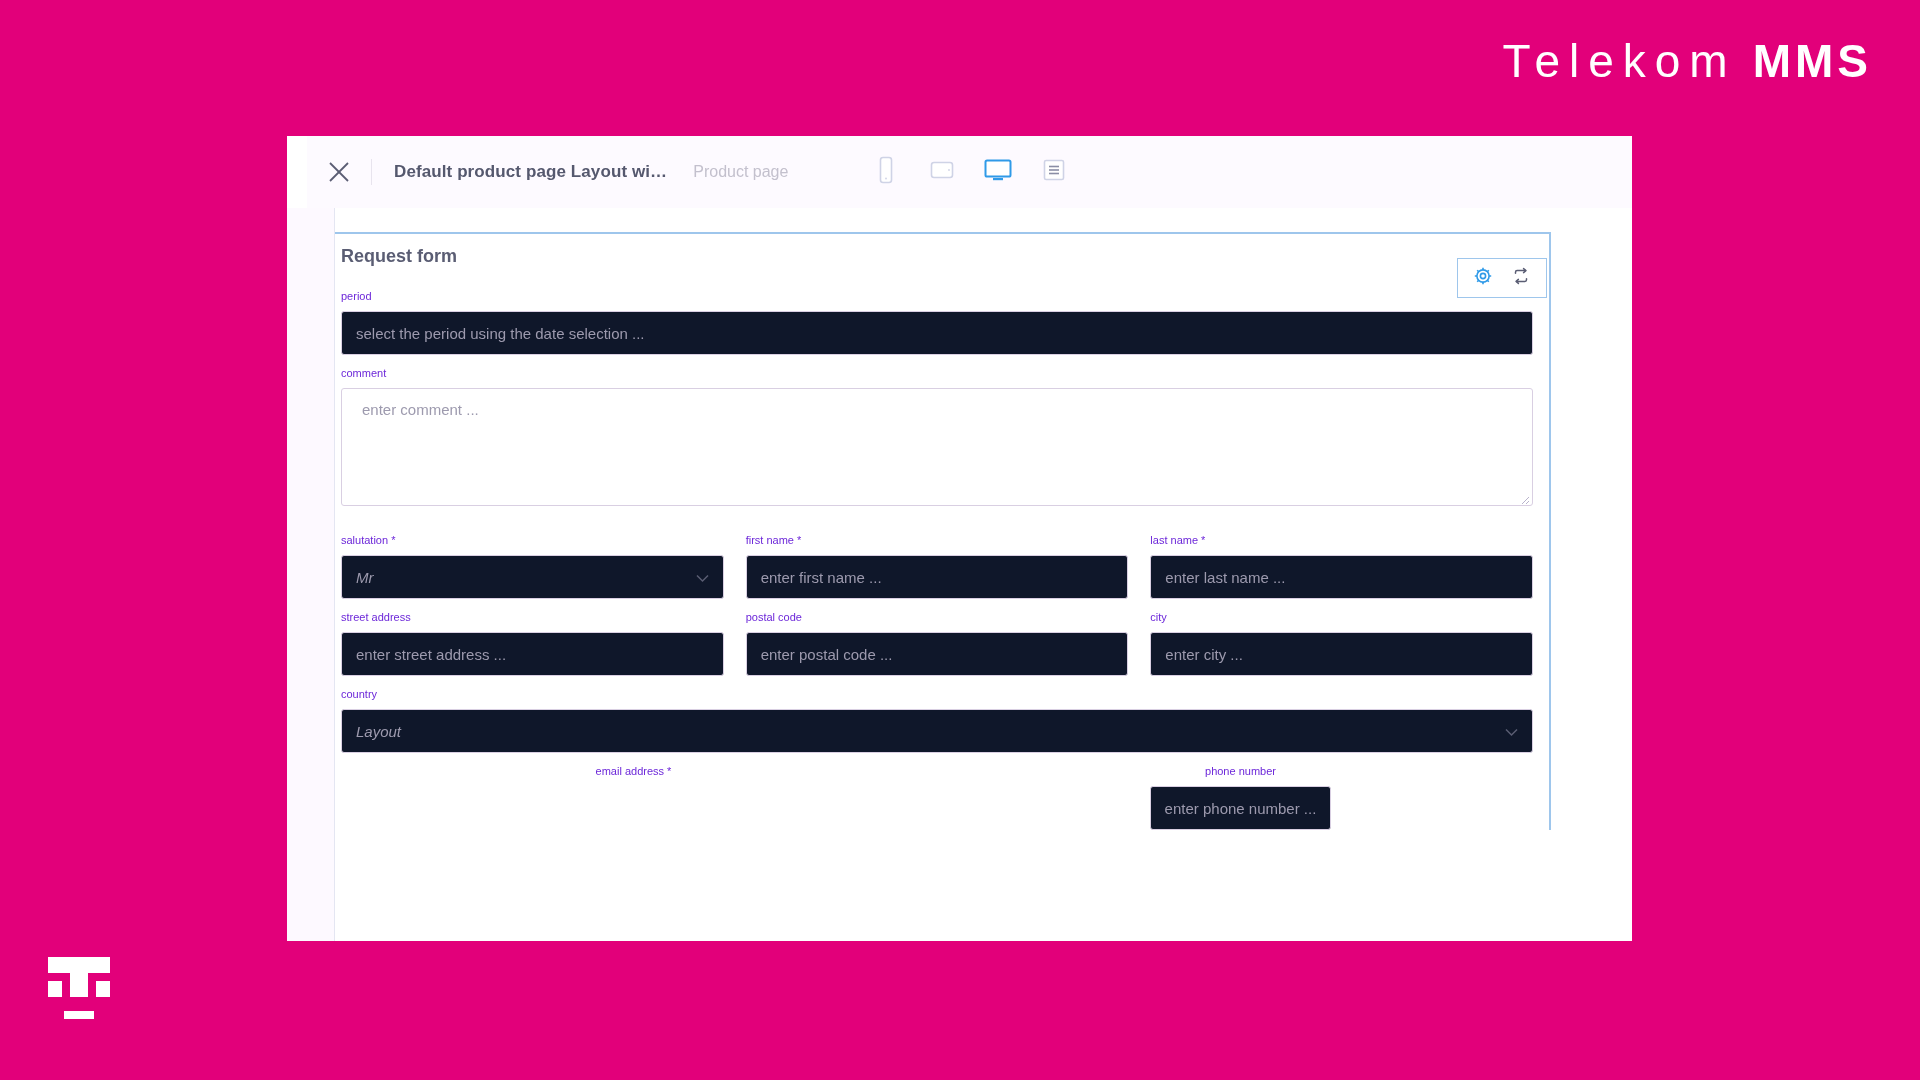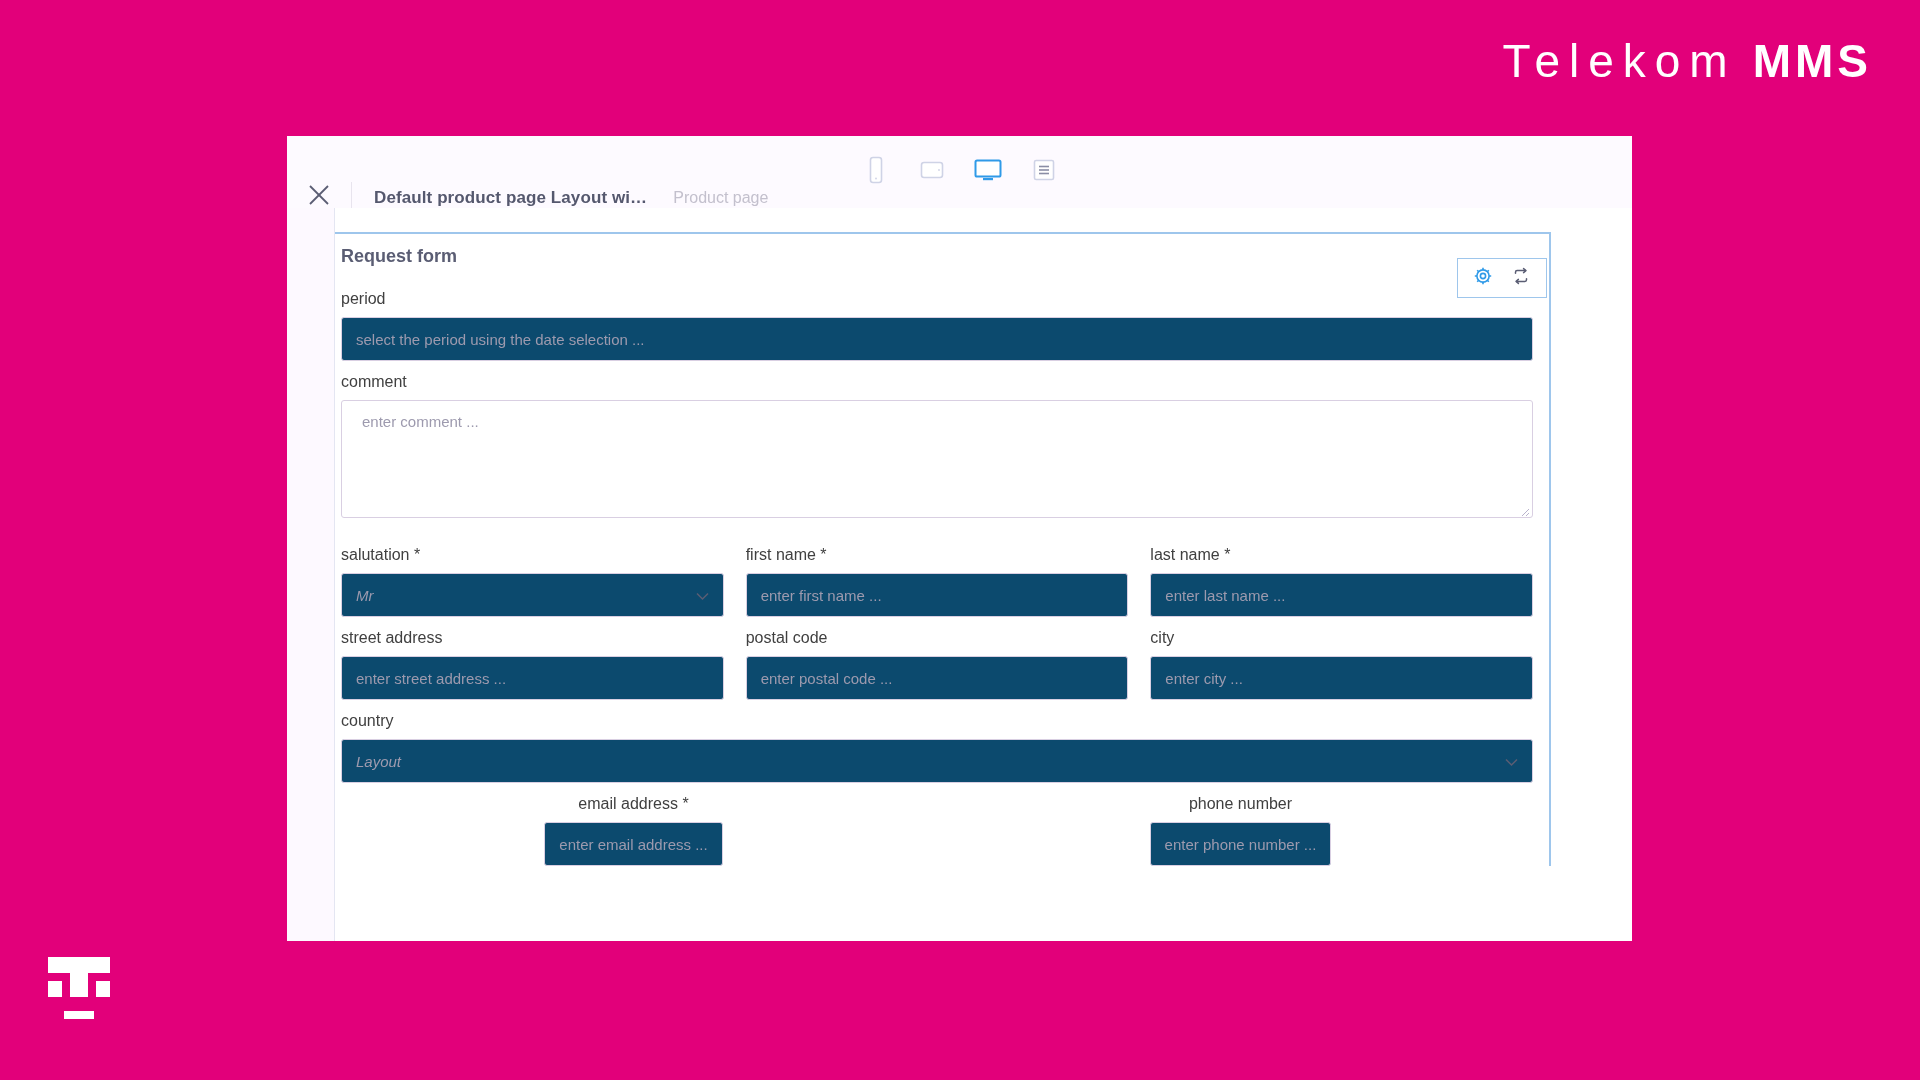--- a/index.html
+++ b/index.html
@@ -49,22 +49,23 @@
     overflow: hidden;
     display: flex;
     flex-direction: column;
   }
 
   .app-header {
     height: 72px;
     min-height: 72px;
     background: #fdfaff;
     display: flex;
-    align-items: flex-end;
+    align-items: center;
     position: relative;
+    margin-left: 20px;
   }
 
   .close-cell {
     width: 65px;
     display: flex; align-items: center; justify-content: center;
     border-right: 1px solid #e8e4ee;
     cursor: pointer;
   }
   .close-cell svg { display: block; }
 
@@ -178,31 +179,31 @@
     display: flex;
     flex-direction: column;
     padding-top: 12px;
     min-width: 0;
   }
   .f-full  { flex: 1 1 100%; }
   .f-third { flex: 1 1 33.33%; }
   .f-half  { flex: 1 1 50%; align-items: center; }
 
   .f-label {
-    font-size: 16px;
-    color: #404040;
+    font-size: 11px;
+    color: #6d28d9;
     margin-bottom: 9px;
     white-space: nowrap;
   }
 
   .ctrl {
     height: 44px;
     border: 1px solid #d9cfe2;
     border-radius: 3px;
-    background: #0c4a6e;
+    background: #0f172a;
     display: flex;
     align-items: center;
     padding: 0 14px;
     font-size: 15px;
     color: #9d9aae;
     cursor: text;
     white-space: nowrap;
     overflow: hidden;
   }
   .ctrl.select { cursor: pointer; justify-content: space-between; font-style: italic; }
@@ -429,21 +430,20 @@
                     <polyline points="1,1.5 6.5,7 12,1.5" fill="none" stroke="#5a5d73" stroke-width="1.5"></polyline>
                   </svg>
                 </span>
               </div>
             </div>
           </div>
 
           <div class="field-row">
             <div class="field f-half">
               <span class="f-label">email address *</span>
-              <div class="ctrl">enter email address ...</div>
             </div>
             <div class="field f-half">
               <span class="f-label">phone number</span>
               <div class="ctrl">enter phone number ...</div>
             </div>
           </div>
 
         </div>
       </div>
 

